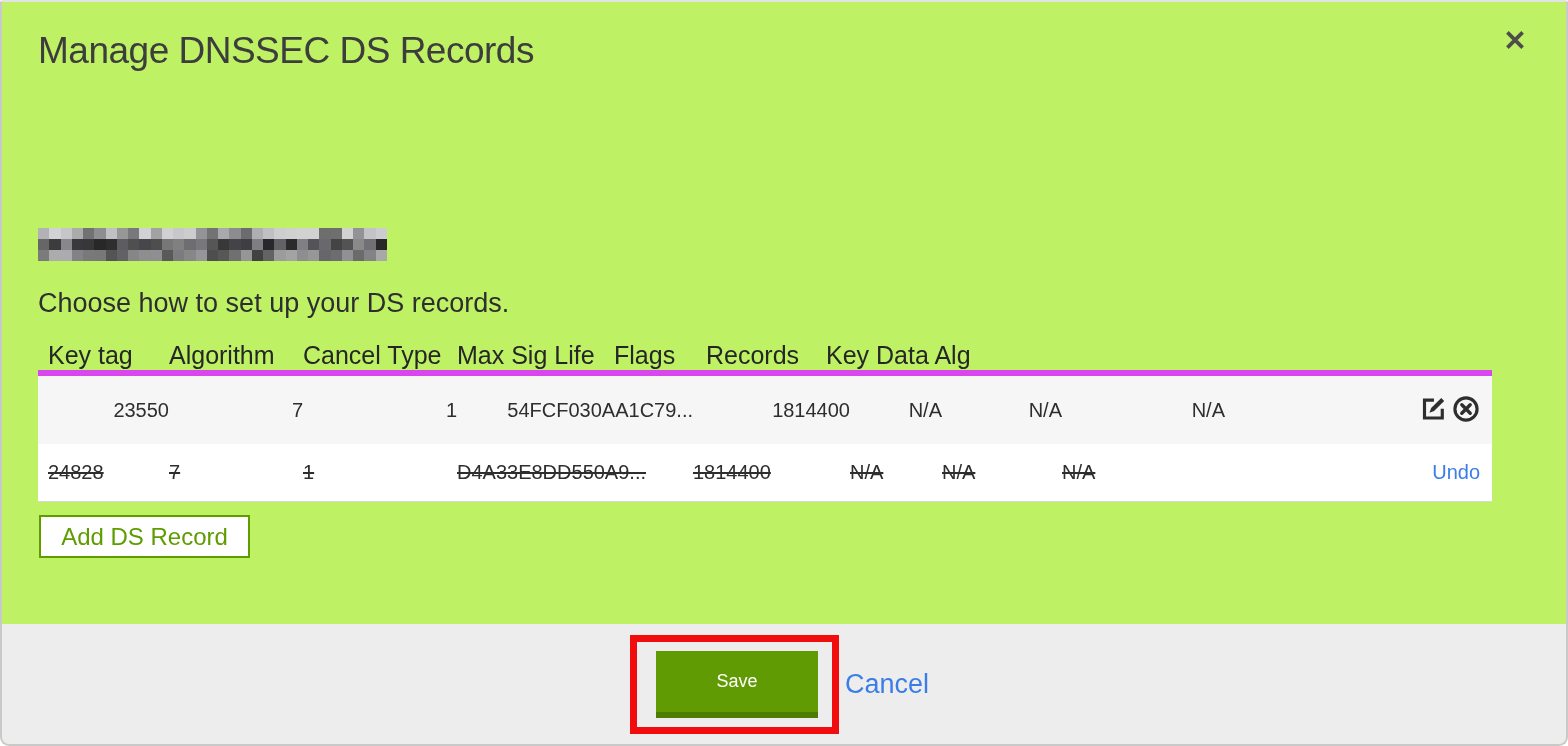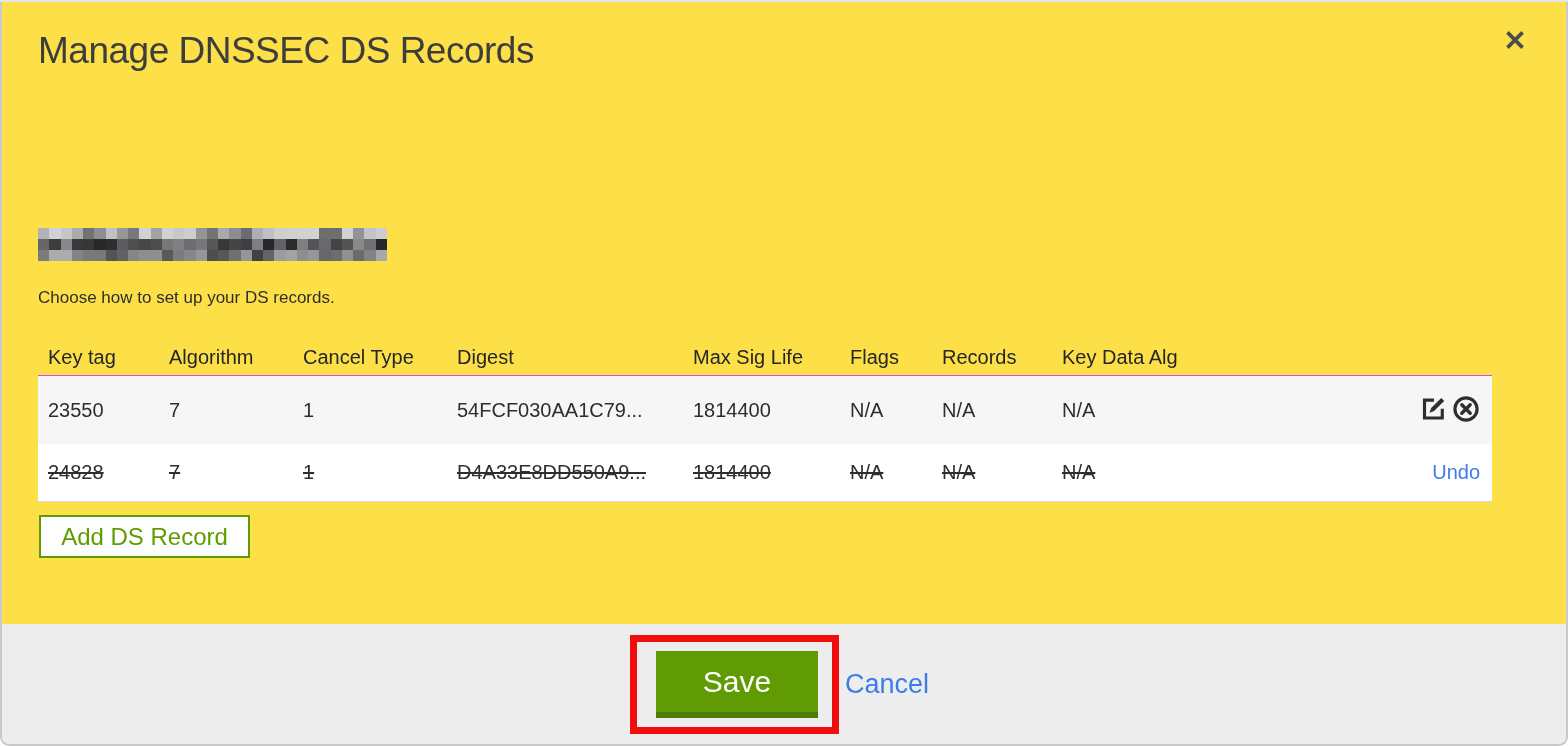--- a/index.html
+++ b/index.html
@@ -2,21 +2,21 @@
 <html><head>
 <meta charset="utf-8">
 <style>
   * { margin:0; padding:0; box-sizing:border-box; }
   html,body { background:#ffffff; }
   body { font-family:"Liberation Sans","DejaVu Sans",sans-serif; }
 
   .page {
     position:relative;
     width:1568px; height:746px;
-    background:#fde047;
+    background:#bef264;
     border:2px solid #c9c9c9;
     border-top-color:#e3e3e3;
     border-radius:3px 3px 9px 9px;
     overflow:hidden;
   }
 
   .modal-title {
     position:absolute; left:36px; top:28px;
     font-size:37px; font-weight:400; color:#3d3d3d;
     letter-spacing:-0.5px;
@@ -31,35 +31,35 @@
 
   .redacted-domain {
     position:absolute; left:36px; top:226px;
     width:349px; height:33px;
     display:flex; flex-wrap:wrap; overflow:hidden;
   }
   .redacted-domain span { width:11.25px; height:11px; display:block; }
 
   .subtitle {
     position:absolute; left:36px; top:286px;
-    font-size:17px; color:#2e2e2e;
+    font-size:27px; color:#2e2e2e;
   }
 
   .ds-table {
     position:absolute; left:36px; top:330px;
     width:1454px;
   }
   .t-row { display:flex; align-items:center; width:100%; }
   .t-head {
-    height:44px; align-items:center; padding-top:7px;
-    border-bottom:1px solid #d946ef;
-    font-size:20px; color:#262626;
+    height:44px; align-items:flex-end; padding-top:7px;
+    border-bottom:6px solid #d946ef;
+    font-size:25px; color:#262626;
   }
   .t-body-row { font-size:20px; color:#2e2e2e; }
-  .row-0 { height:68px; background:#f6f6f6; }
+  .row-0 { height:68px; background:#f6f6f6;text-align:right; }
   .row-1 { height:58px; background:#ffffff; border-bottom:1px solid #d8d8d8; }
   .row-deleted .cell { text-decoration:line-through; }
 
   .cell { flex:none; overflow:hidden; white-space:nowrap; }
   .c0 { width:131px; padding-left:10px; }
   .c1 { width:134px; }
   .c2 { width:154px; }
   .c3 { width:236px; }
   .c4 { width:157px; }
   .c5 { width:92px; }
@@ -99,21 +99,21 @@
     border:7px solid #f10d0d;
     pointer-events:none;
   }
 
   .save-btn {
     position:absolute; left:654px; top:649px;
     width:162px; height:67px;
     background:#619b03;
     border:none;
     border-bottom:6px solid #4c7c02;
-    color:#ffffff; font-size:30px;
+    color:#ffffff; font-size:18px;
     cursor:pointer;
     font-family:inherit;
   }
 
   .cancel-link {
     position:absolute; left:843px; top:667px;
     font-size:27px; color:#3b7de8; text-decoration:none; cursor:pointer;
   }
 </style>
 </head>
@@ -228,21 +228,20 @@
     </div>
 
   <div class="subtitle">Choose how to set up your DS records.</div>
 
   <div class="ds-table">
 
     <div class="t-row t-head">
       <div class="cell c0">Key tag</div>
       <div class="cell c1">Algorithm</div>
       <div class="cell c2">Cancel Type</div>
-      <div class="cell c3">Digest</div>
       <div class="cell c4">Max Sig Life</div>
       <div class="cell c5">Flags</div>
       <div class="cell c6">Records</div>
       <div class="cell c7">Key Data Alg</div>
     </div>
 
     <div class="t-row t-body-row row-0">
       <div class="cell c0">23550</div>
       <div class="cell c1">7</div>
       <div class="cell c2">1</div>

